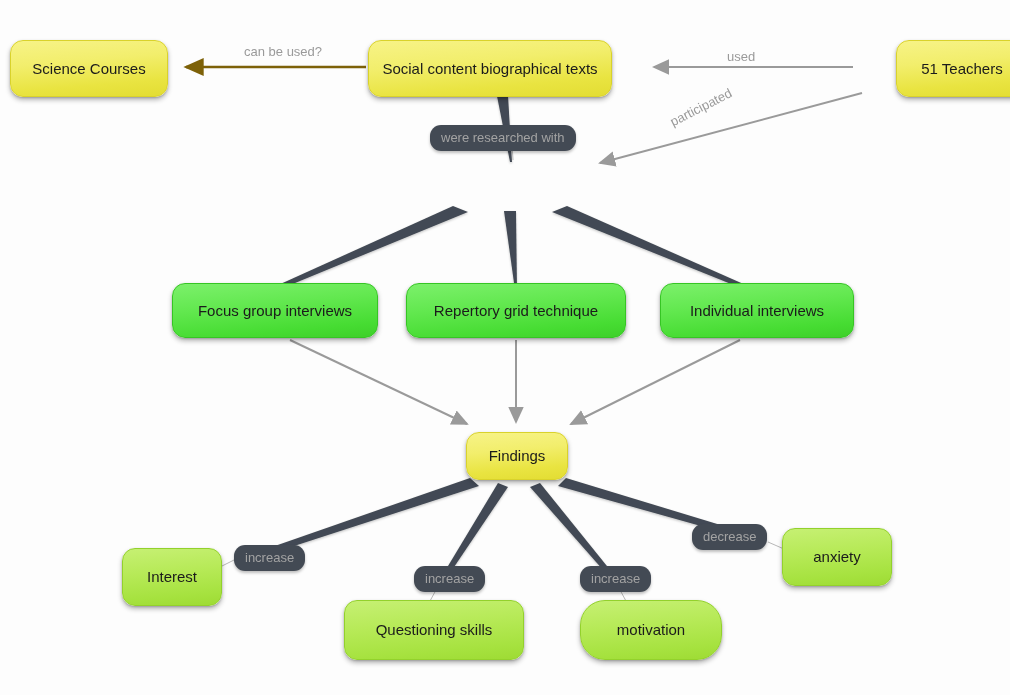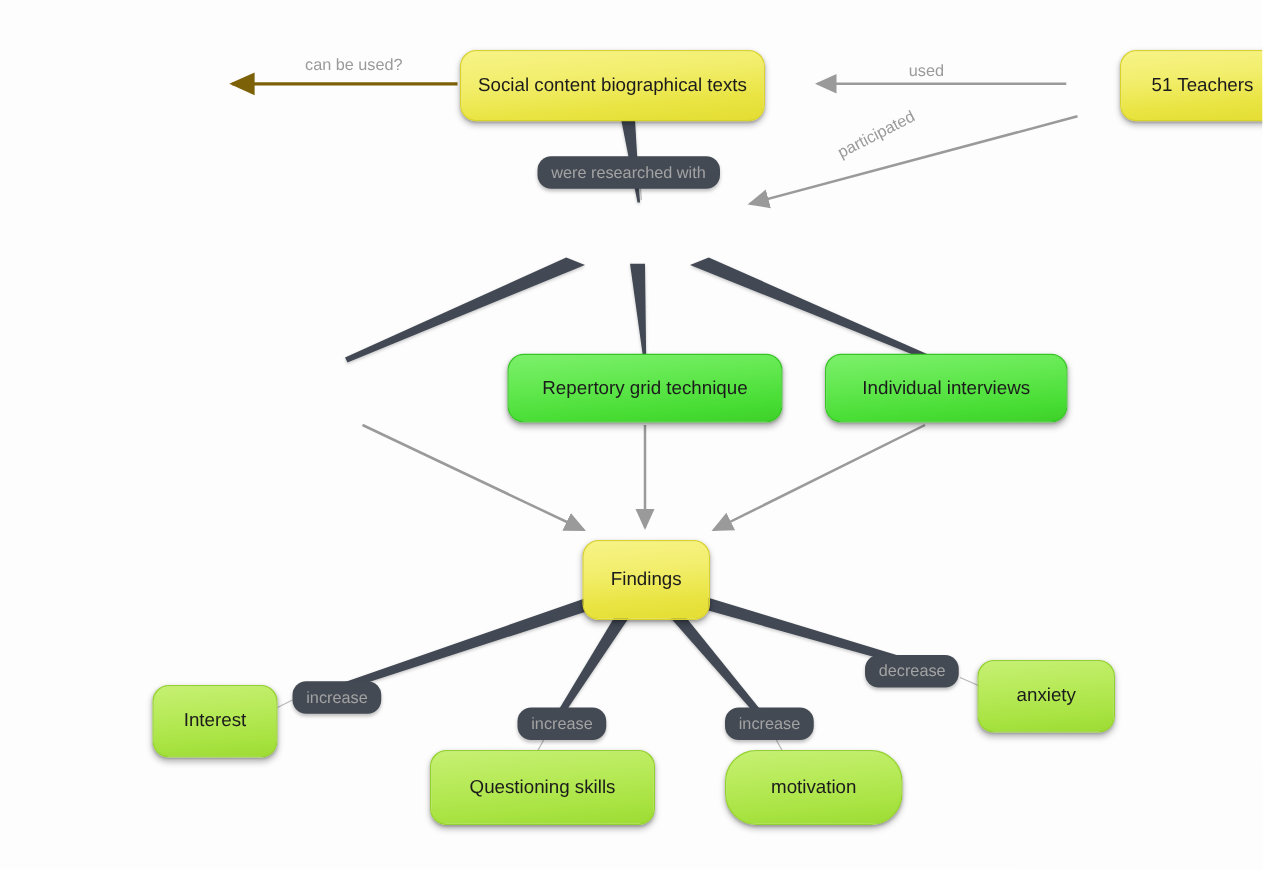--- a/index.html
+++ b/index.html
@@ -127,40 +127,46 @@
       <line x1="290" y1="340" x2="467" y2="424" marker-end="url(#arrowGray)"></line>
       <line x1="516" y1="340" x2="516" y2="422" marker-end="url(#arrowGray)"></line>
       <line x1="740" y1="340" x2="571" y2="424" marker-end="url(#arrowGray)"></line>
     </g>
 
     <g stroke="#7d6108" stroke-width="2.6" fill="none">
       <line x1="366" y1="67" x2="186" y2="67" marker-end="url(#arrowOlive)"></line>
     </g>
   </svg>
 
+  <div class="node yellow" style="left:10px; top:40px; width:158px; height:57px;">
+    <span>Science Courses</span>
+  </div>
 
   <div class="node yellow" style="left:368px; top:40px; width:244px; height:57px;">
     <span>Social content biographical texts</span>
   </div>
 
   <div class="node yellow" style="left:855px; top:40px; width:132px; height:57px;margin-left:41px;">
     <span>51 Teachers</span>
   </div>
 
 
+  <div class="node green" style="left:172px; top:283px; width:206px; height:55px;">
+    <span>Focus group interviews</span>
+  </div>
 
   <div class="node green" style="left:406px; top:283px; width:220px; height:55px;">
     <span>Repertory grid technique</span>
   </div>
 
   <div class="node green" style="left:660px; top:283px; width:194px; height:55px;">
     <span>Individual interviews</span>
   </div>
 
-  <div class="node yellow" style="left:466px; top:432px; width:102px; height:64px;">
+  <div class="node yellow" style="left:466px; top:432px; width:102px; height:48px;">
     <span>Findings</span>
   </div>
 
   <div class="node limegreen" style="left:122px; top:548px; width:100px; height:58px;">
     <span>Interest</span>
   </div>
 
   <div class="node limegreen" style="left:344px; top:600px; width:180px; height:60px;">
     <span>Questioning skills</span>
   </div>

